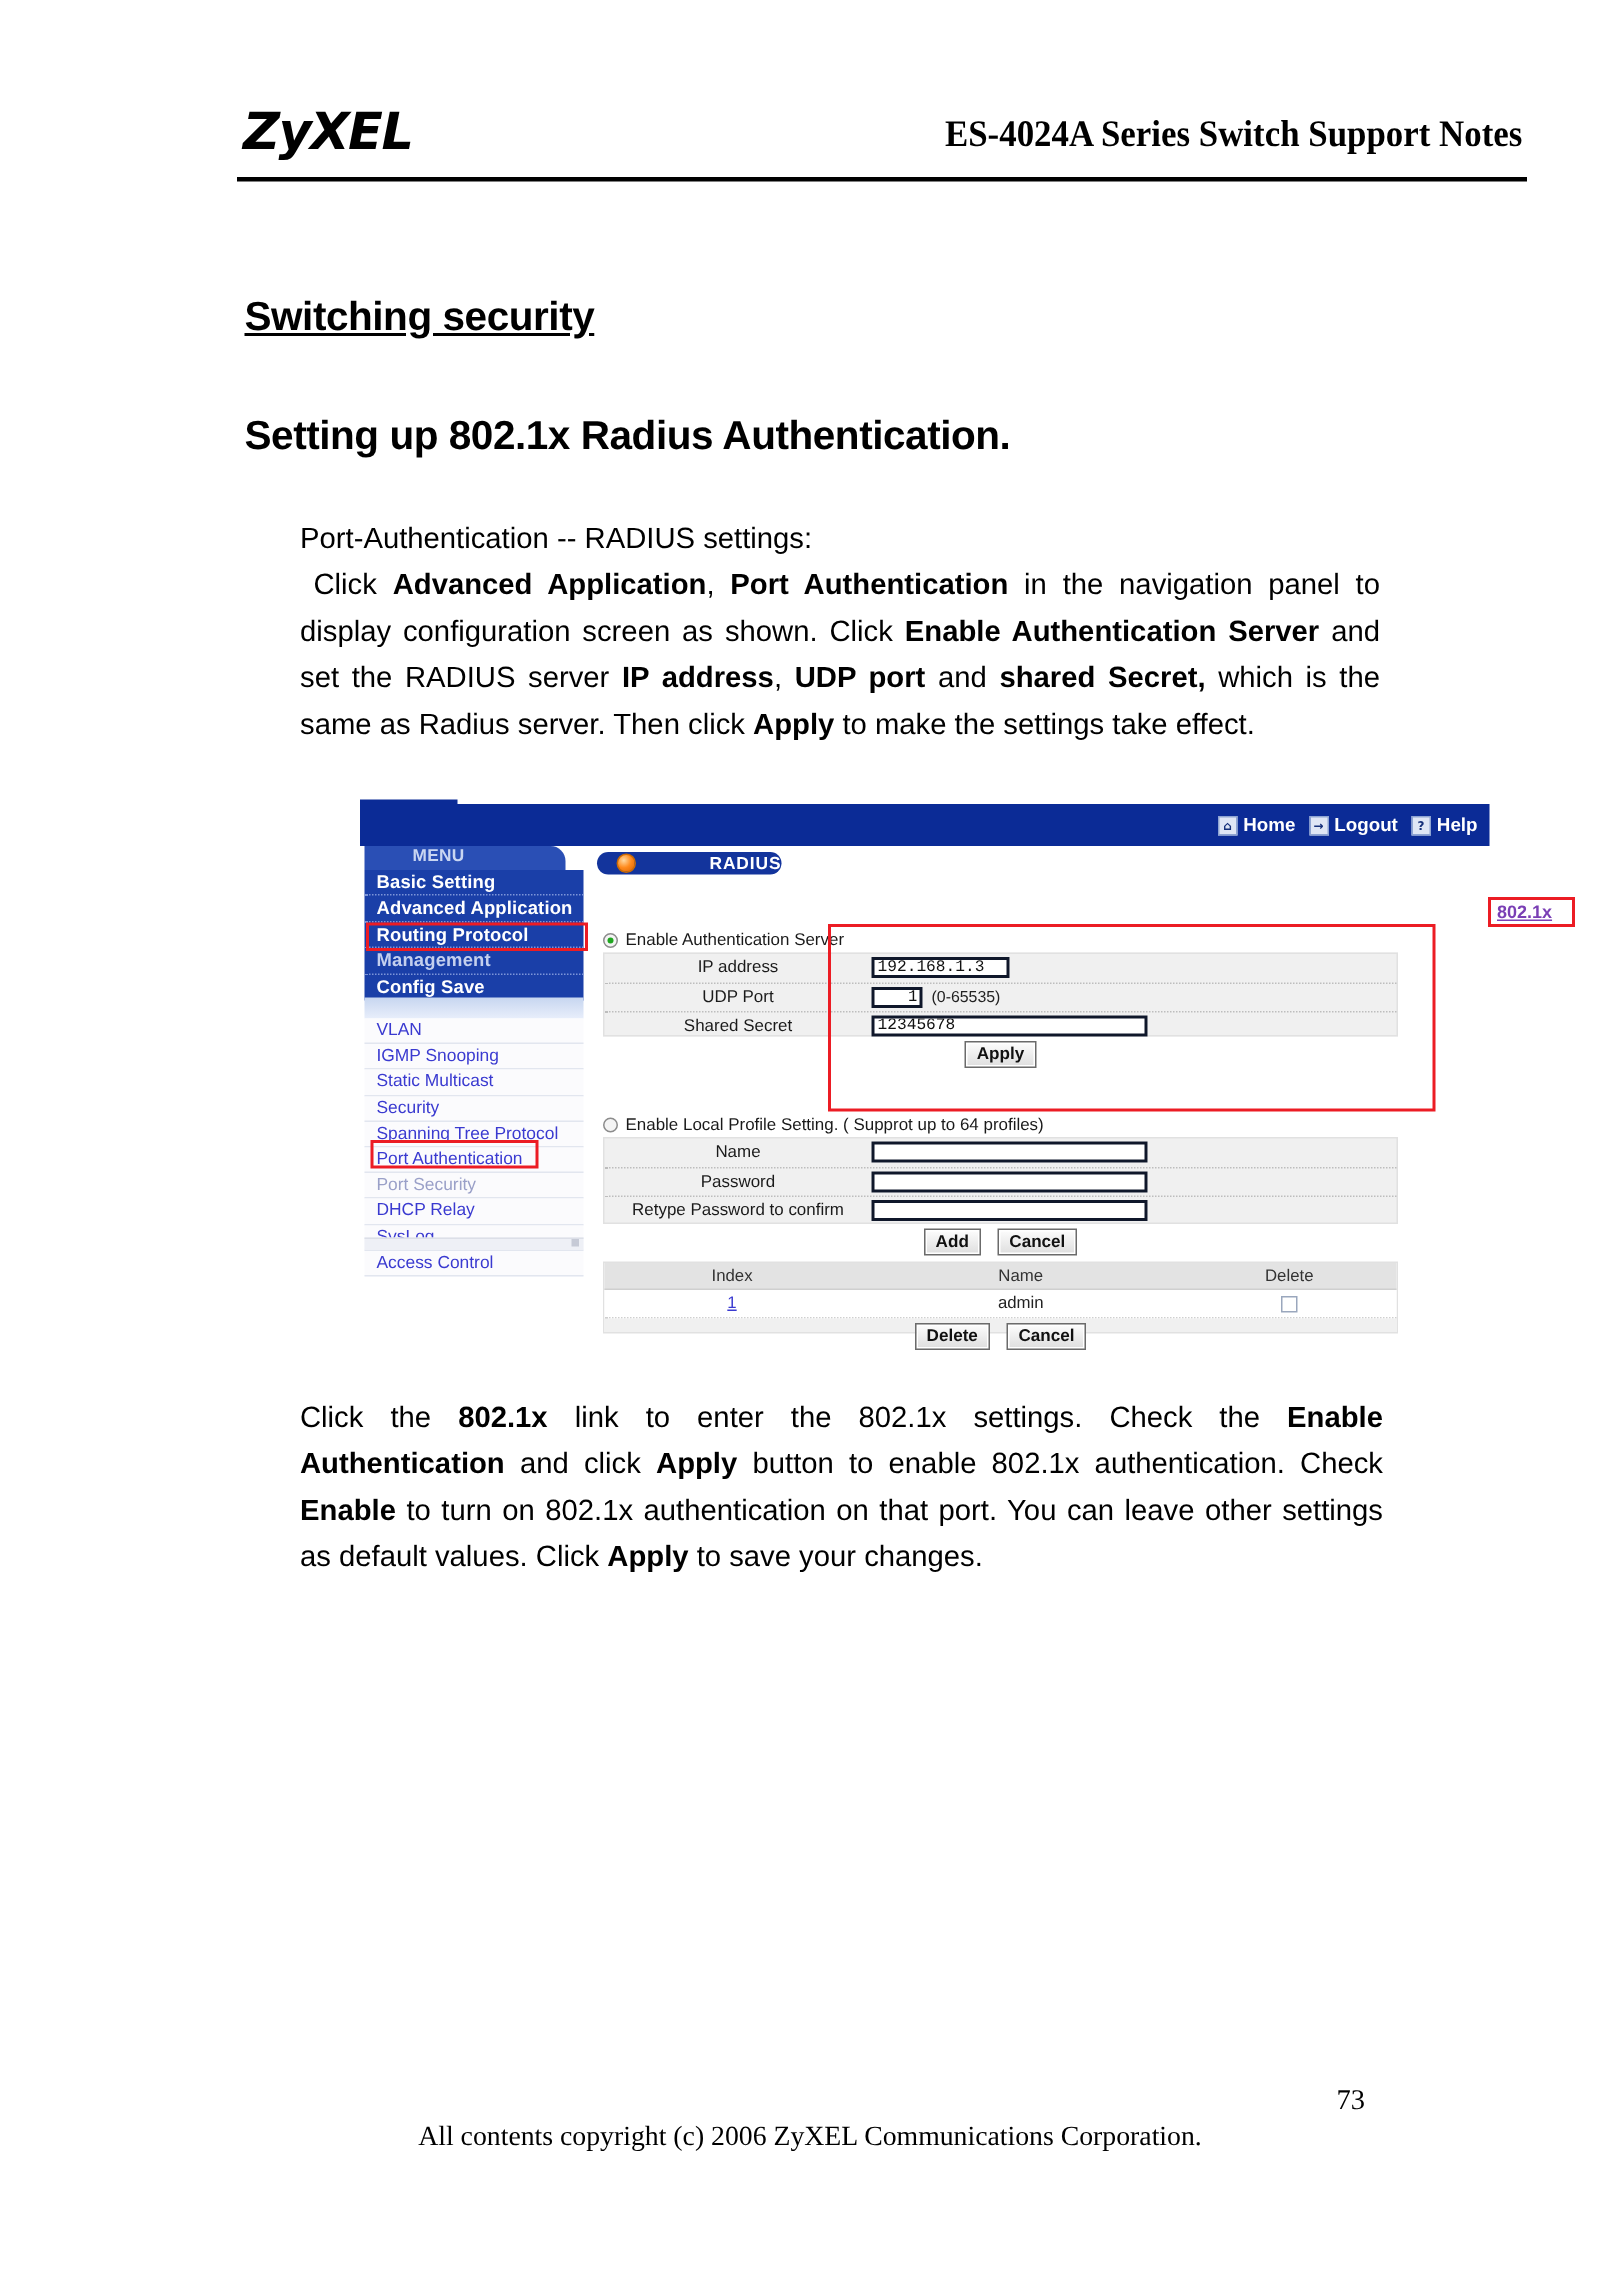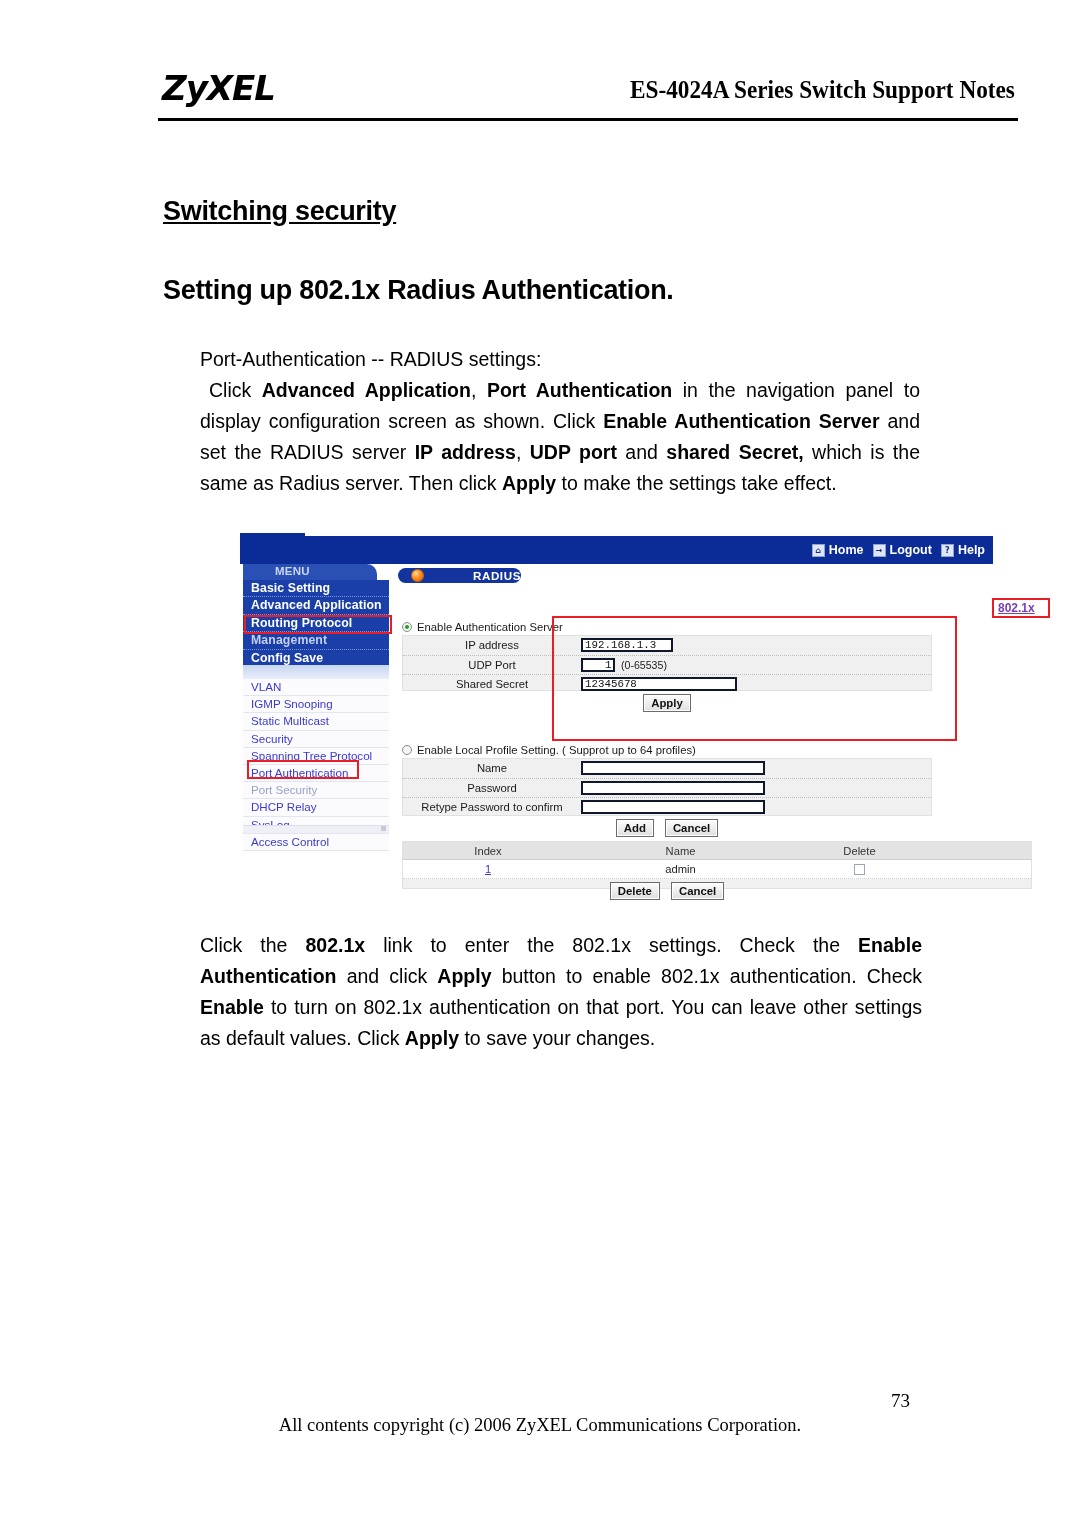--- a/index.html
+++ b/index.html
@@ -109,21 +109,21 @@
   .fhint{font-size:10.6px;color:#222;margin-left:6px;}
 
   .btnrow{position:absolute;display:flex;gap:11px;justify-content:center;width:530px;left:6px;}
   #br-apply{top:130px;}
   #br-addcancel{top:255px;}
   #br-delcancel{top:318px;}
   .btn{background:linear-gradient(#fdfdfd,#dedede);border:1px solid #6b6b6b;
        box-shadow:inset 0 0 0 1px #ffffff;font-size:11.4px;font-weight:bold;color:#111;
        padding:1px 7px;line-height:14px;}
 
-  .table{position:absolute;left:6px;top:277px;width:630px;border:1px solid #e1e1e1;box-sizing:border-box;}
+  .table{position:absolute;left:6px;top:277px;width:530px;border:1px solid #e1e1e1;box-sizing:border-box;}
   .thead{display:flex;background:#e3e3e3;height:17px;align-items:center;border-bottom:1px solid #cfcfcf;}
   .th{font-size:11.2px;color:#333;text-align:center;}
   .trow{display:flex;background:#ffffff;height:18px;align-items:center;border-bottom:1px dotted #cfcfcf;}
   .td{font-size:11.2px;color:#222;text-align:center;display:flex;align-items:center;justify-content:center;}
   .c-index{width:170px;}
   .c-name{width:215px;}
   .c-delete{width:143px;}
   .idxlink{color:#3a3ad0;text-decoration:underline;}
   .chk{width:11px;height:11px;border:1px solid #9aa7bd;background:#ffffff;box-sizing:border-box;}
   .tfoot{height:9px;background:#f0f0f0;}
@@ -225,21 +225,21 @@
             <div class="flabel">IP address</div>
             <input class="finput" type="text" value="192.168.1.3" style="width: 92px;">
           </div>
           <div class="frow">
             <div class="flabel">UDP Port</div>
             <input class="finput" type="text" value="1812" style="width: 34px; padding-left: 22px;">
             <span class="fhint">(0-65535)</span>
           </div>
           <div class="frow">
             <div class="flabel">Shared Secret</div>
-            <input class="finput" type="text" value="12345678" style="width: 156px;">
+            <input class="finput" type="text" value="12345678" style="width: 184px;">
           </div>
         </div>
       <div class="btnrow" id="br-apply">
         <button class="btn">Apply</button>
       </div>
       <div class="hl" id="hl-radiusbox"></div>
 
       <div class="radio-line" id="rl-local">
         <span class="radio"></span>
         <span>Enable Local Profile Setting. ( Supprot up to  64  profiles)</span>

